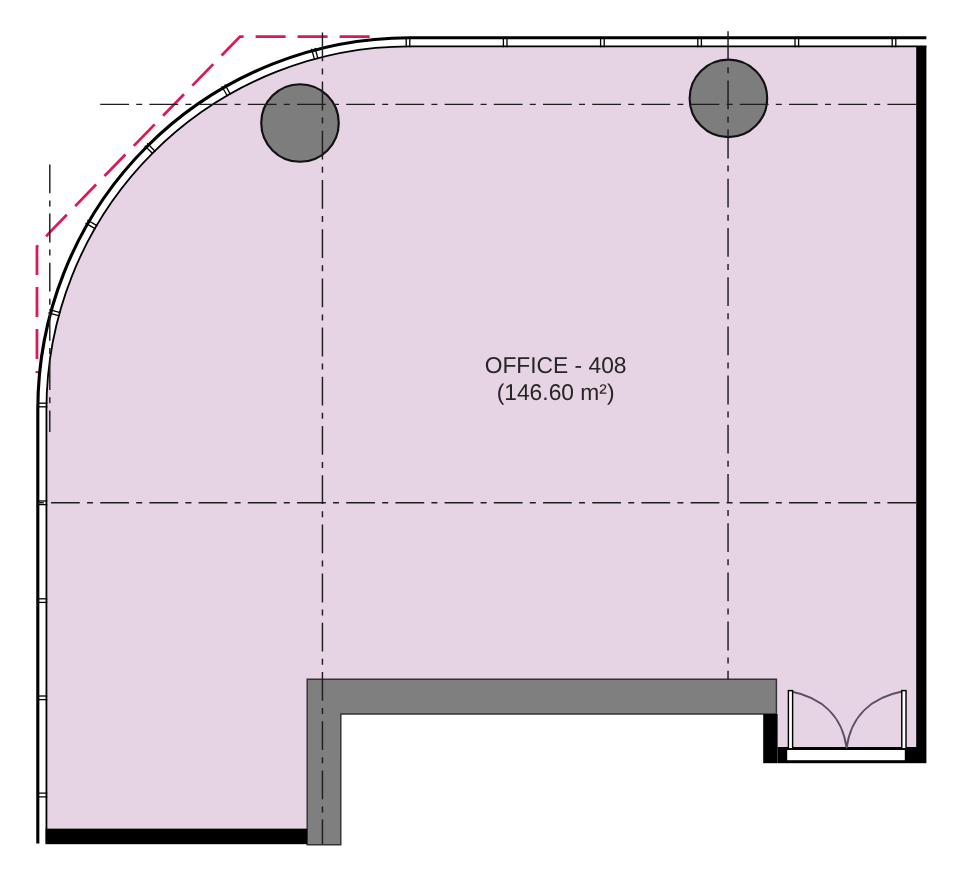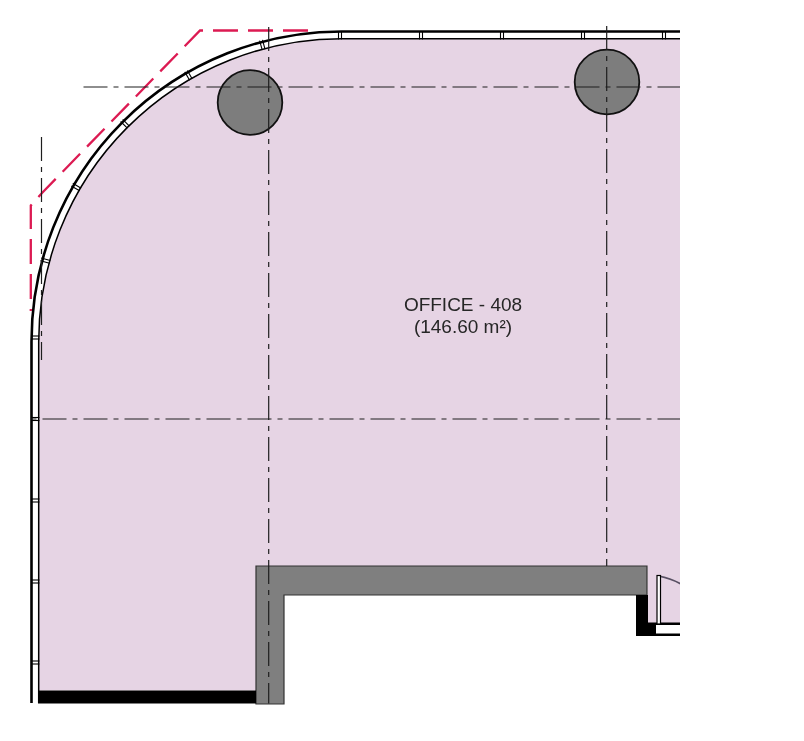--- a/index.html
+++ b/index.html
@@ -1,16 +1,16 @@
 <!DOCTYPE html>
 <html><head>
 <meta charset="utf-8">
 <style>
   html,body{margin:0;padding:0;background:#ffffff;}
-  .page{position:relative;width:680px;height:741px;background:#ffffff;overflow:hidden;}
+  .page{position:relative;width:804px;height:741px;background:#ffffff;overflow:hidden;}
   svg{display:block;}
   text{font-family:"Liberation Sans", sans-serif;}
 </style>
 </head>
 <body>
 <div class="page">
 <svg width="804" height="741" viewBox="0 0 804 741">
 
   <path d="M 341.5,38.7 H 764 V 623.5 H 647.5 V 566 H 256 V 690.5 H 38.7 V 341.5 A 302.8,302.8 0 0 1 341.5,38.7 Z" fill="#e6d4e4"></path>
 

